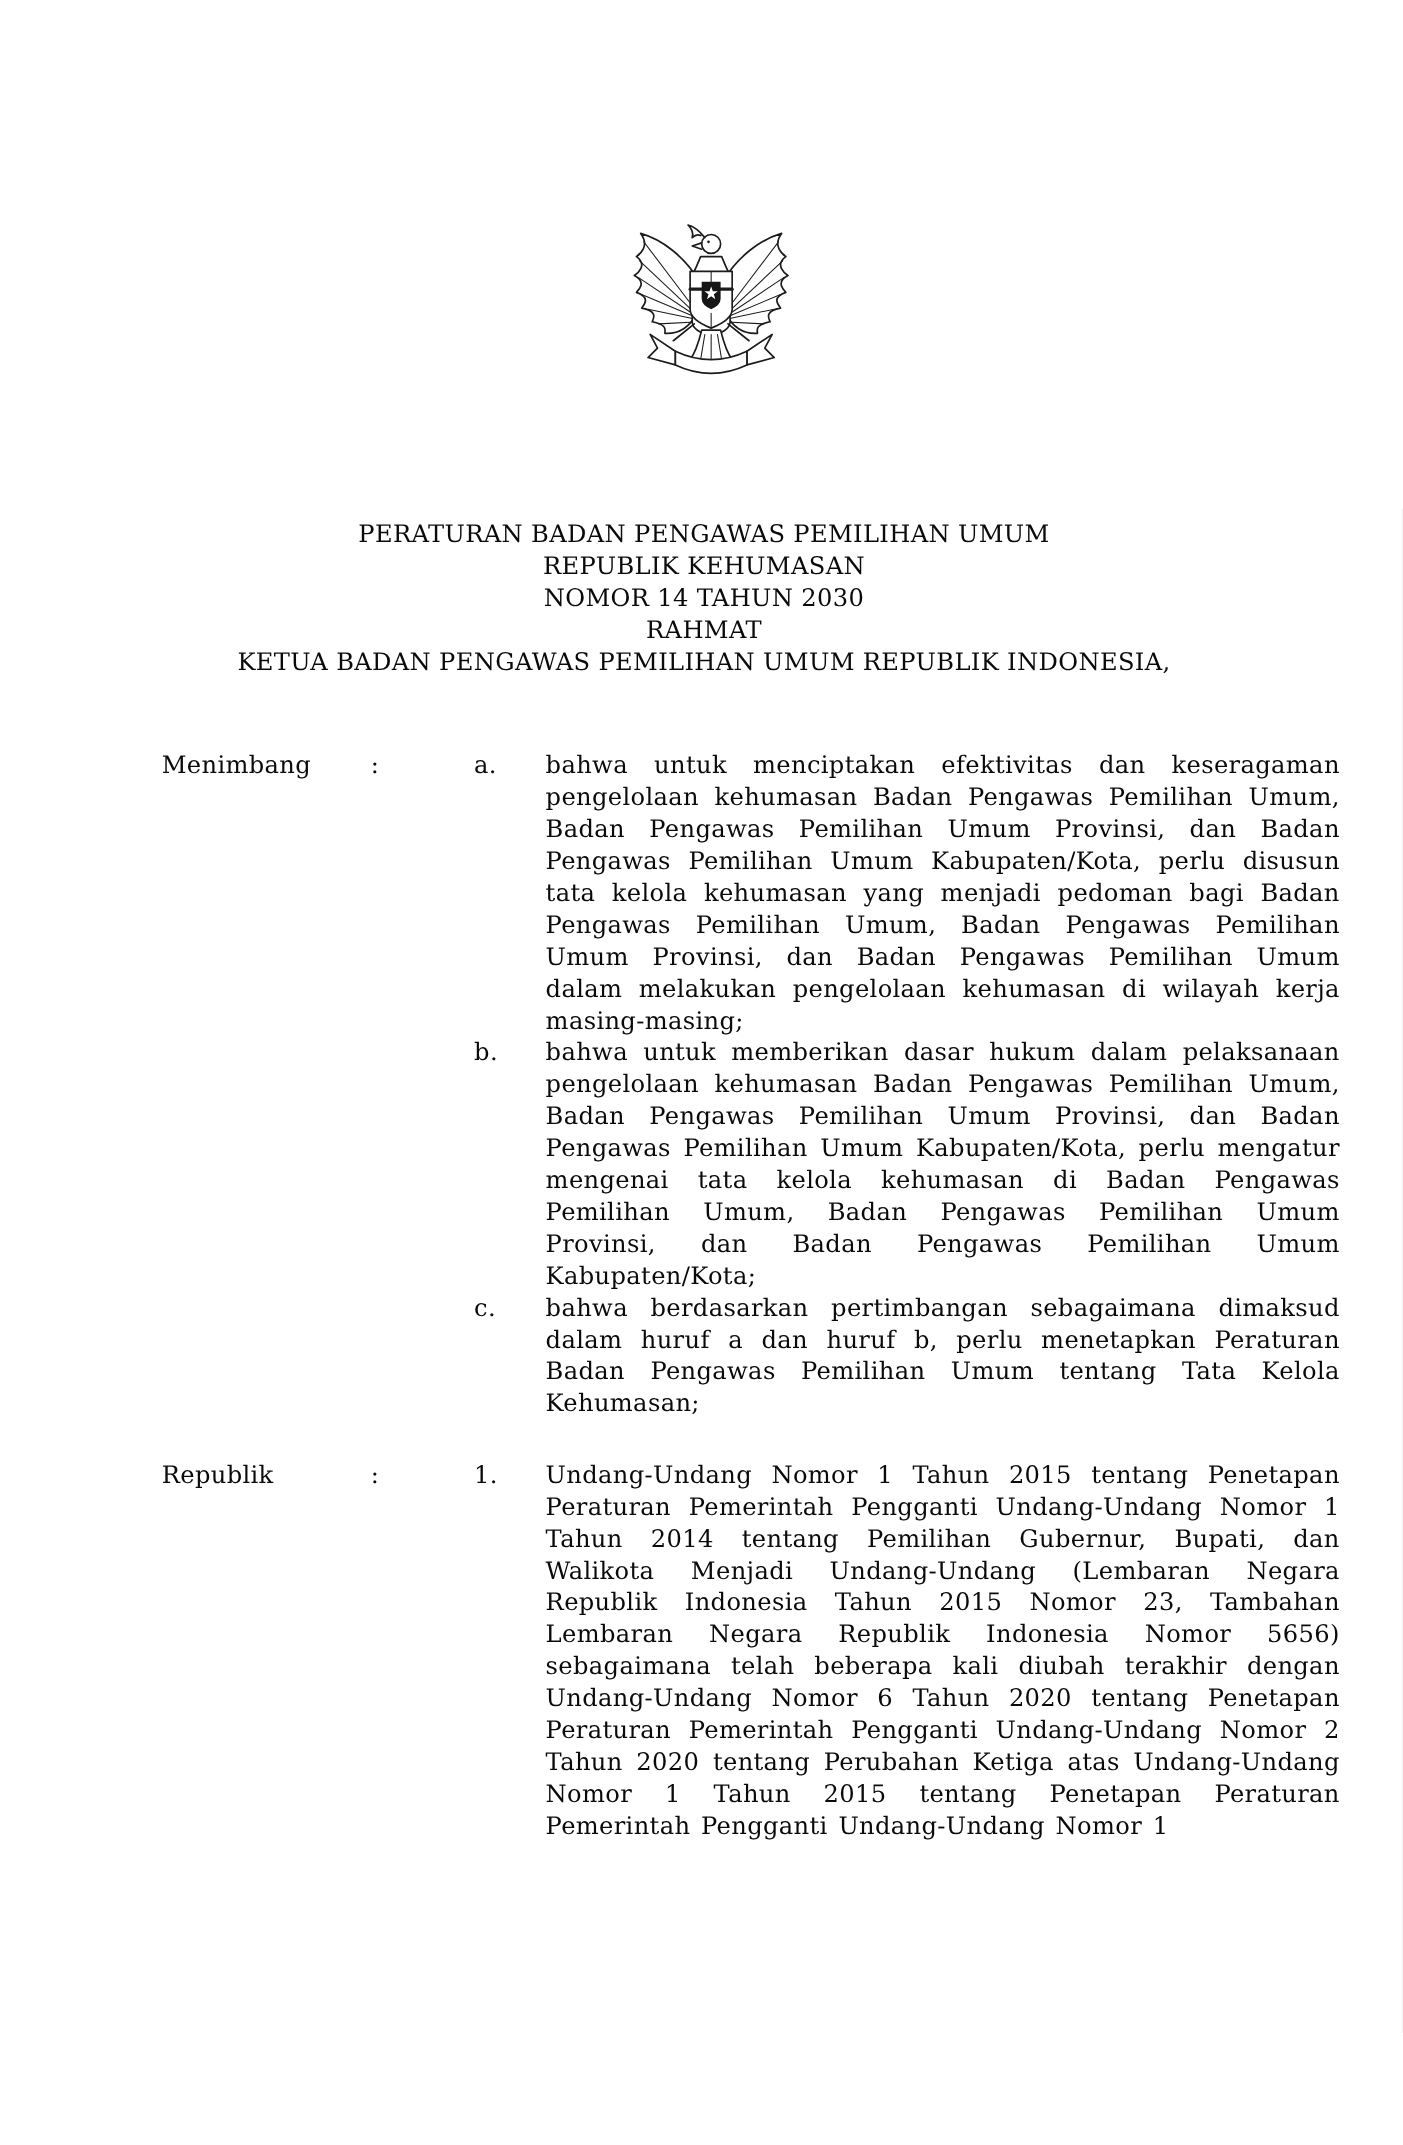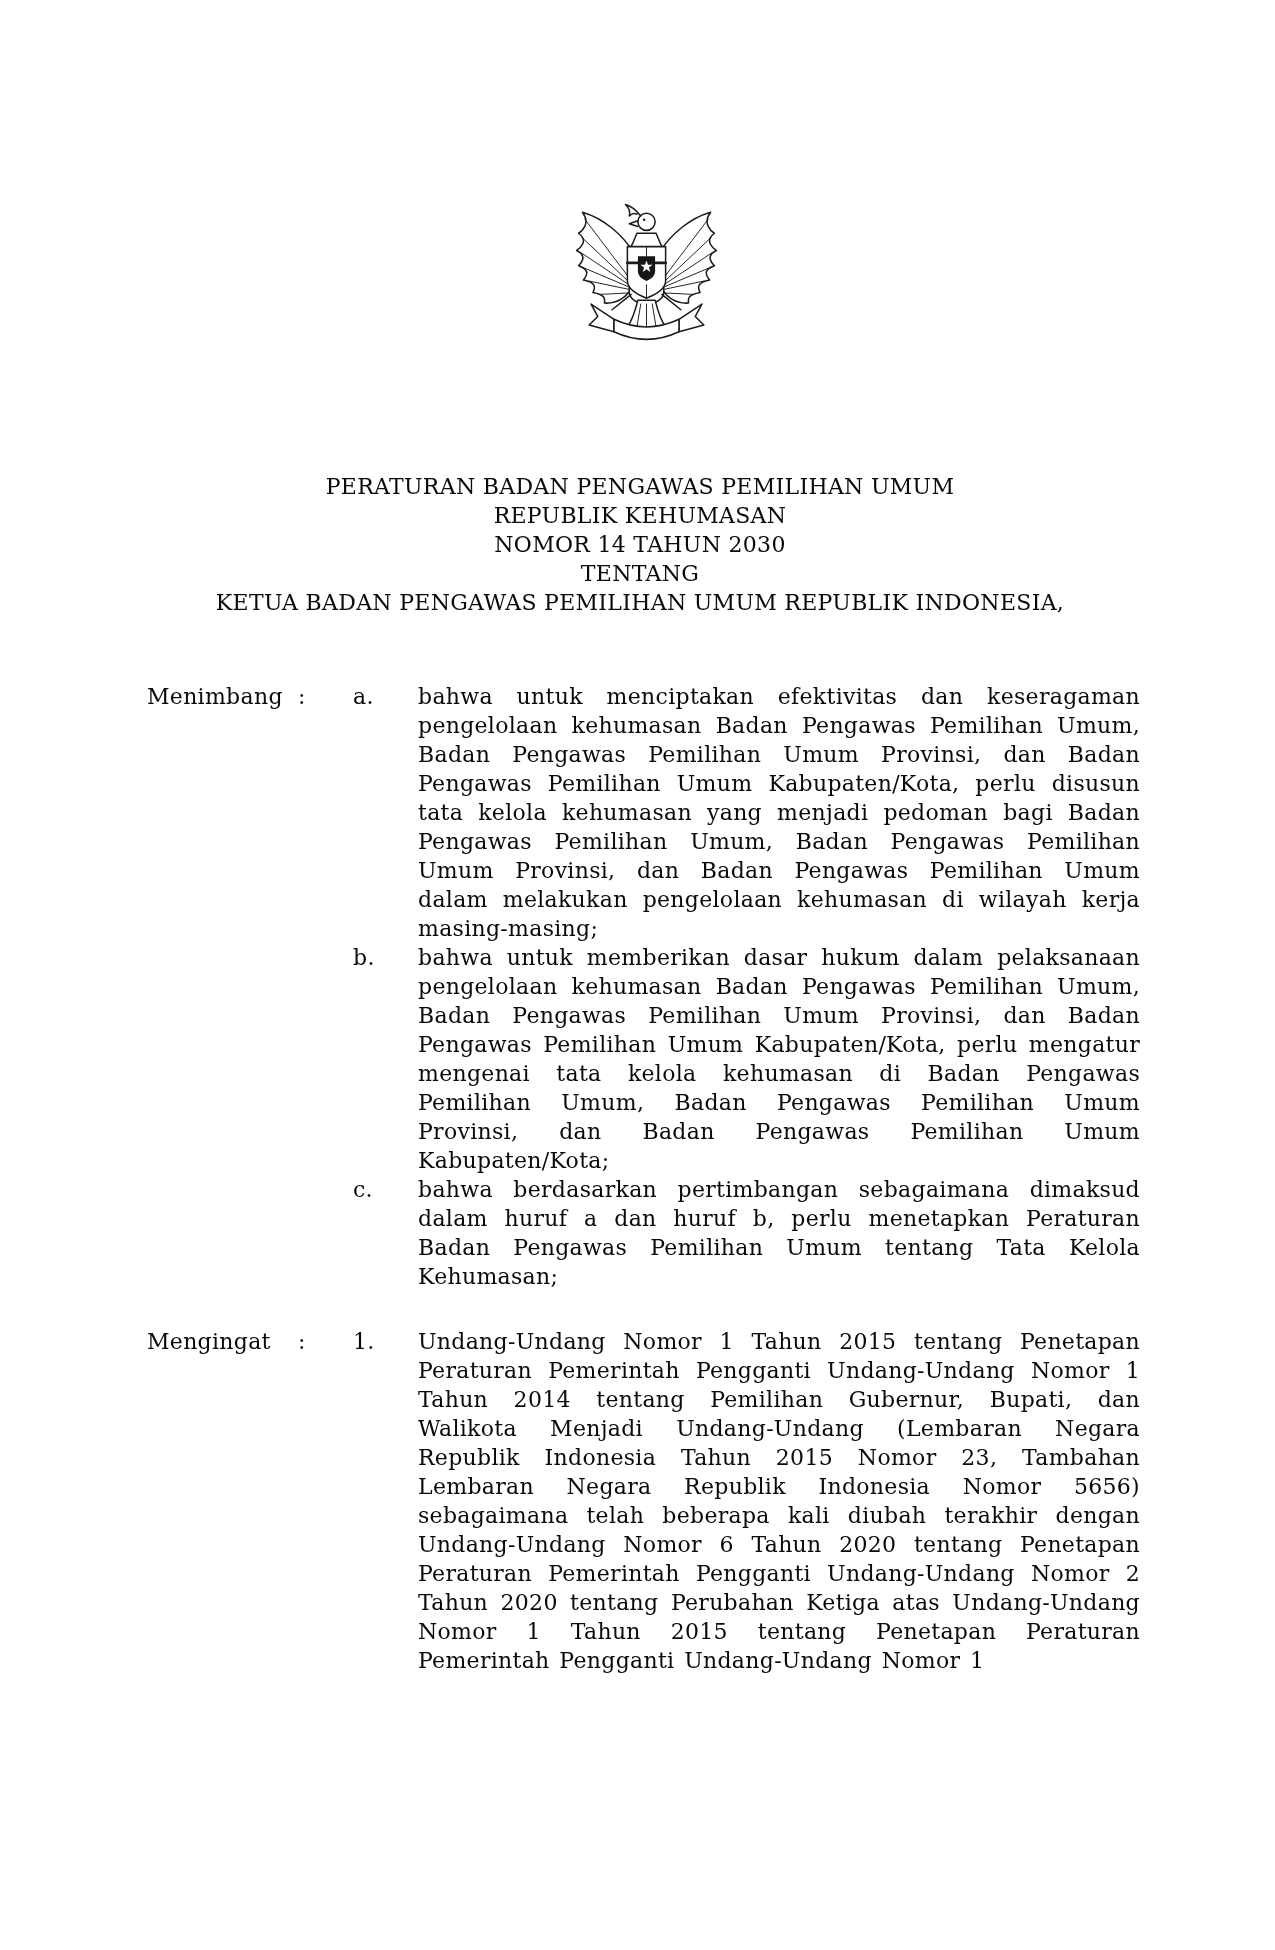--- a/index.html
+++ b/index.html
@@ -34,20 +34,21 @@
     width: 1130px;
     text-align: center;
   }
   .invocation { margin-top: 24px; }
   .officer { }
   .sections { margin-top: 65px; }
   .section {
     display: flex;
     padding-left: 147px;
     align-items: flex-start;
+    gap: 39px;
   }
   .section.second { margin-top: 36px; }
   .sec-label { width: 151px; flex: none; }
   .sec-colon { width: 55px; flex: none; }
   .sec-items { width: 787px; flex: none; }
   .item { display: flex; align-items: flex-start; }
   .item-marker { width: 65px; flex: none; }
   .item-text {
     width: 722px;
     text-align: justify;
@@ -95,21 +96,21 @@
       <path fill="#ffffff" d="M46 134 Q80 150 114 134 L114 147 Q80 163 46 147 Z"></path>
     </g>
   </svg>
 
   <div class="content">
 
     <div class="centered">
       <div>PERATURAN BADAN PENGAWAS PEMILIHAN UMUM</div>
       <div>REPUBLIK KEHUMASAN</div>
       <div>NOMOR 14 TAHUN 2030</div>
-      <div>TENTANG</div>
+      <div>RAHMAT</div>
     </div>
 
 
     <div class="centered officer">KETUA BADAN PENGAWAS PEMILIHAN UMUM REPUBLIK INDONESIA,</div>
 
     <div class="sections">
 
       <div class="section">
         <div class="sec-label">Menimbang</div>
         <div class="sec-colon">:</div>
@@ -123,21 +124,21 @@
             <div class="item-text">bahwa untuk memberikan dasar hukum dalam pelaksanaan pengelolaan kehumasan Badan Pengawas Pemilihan Umum, Badan Pengawas Pemilihan Umum Provinsi, dan Badan Pengawas Pemilihan Umum Kabupaten/Kota, perlu mengatur mengenai tata kelola kehumasan di Badan Pengawas Pemilihan Umum, Badan Pengawas Pemilihan Umum Provinsi, dan Badan Pengawas Pemilihan Umum Kabupaten/Kota;</div>
           </div>
           <div class="item">
             <div class="item-marker">c.</div>
             <div class="item-text">bahwa berdasarkan pertimbangan sebagaimana dimaksud dalam huruf a dan huruf b, perlu menetapkan Peraturan Badan Pengawas Pemilihan Umum tentang Tata Kelola Kehumasan;</div>
           </div>
         </div>
       </div>
 
       <div class="section second">
-        <div class="sec-label">Mengingat</div>
+        <div class="sec-label">Republik</div>
         <div class="sec-colon">:</div>
         <div class="sec-items">
           <div class="item">
             <div class="item-marker">1.</div>
             <div class="item-text">Undang-Undang Nomor 1 Tahun 2015 tentang Penetapan Peraturan Pemerintah Pengganti Undang-Undang Nomor 1 Tahun 2014 tentang Pemilihan Gubernur, Bupati, dan Walikota Menjadi Undang-Undang (Lembaran Negara Republik Indonesia Tahun 2015 Nomor 23, Tambahan Lembaran Negara Republik Indonesia Nomor 5656) sebagaimana telah beberapa kali diubah terakhir dengan Undang-Undang Nomor 6 Tahun 2020 tentang Penetapan Peraturan Pemerintah Pengganti Undang-Undang Nomor 2 Tahun 2020 tentang Perubahan Ketiga atas Undang-Undang Nomor 1 Tahun 2015 tentang Penetapan Peraturan Pemerintah Pengganti Undang-Undang Nomor 1</div>
           </div>
         </div>
       </div>
 
     </div>

